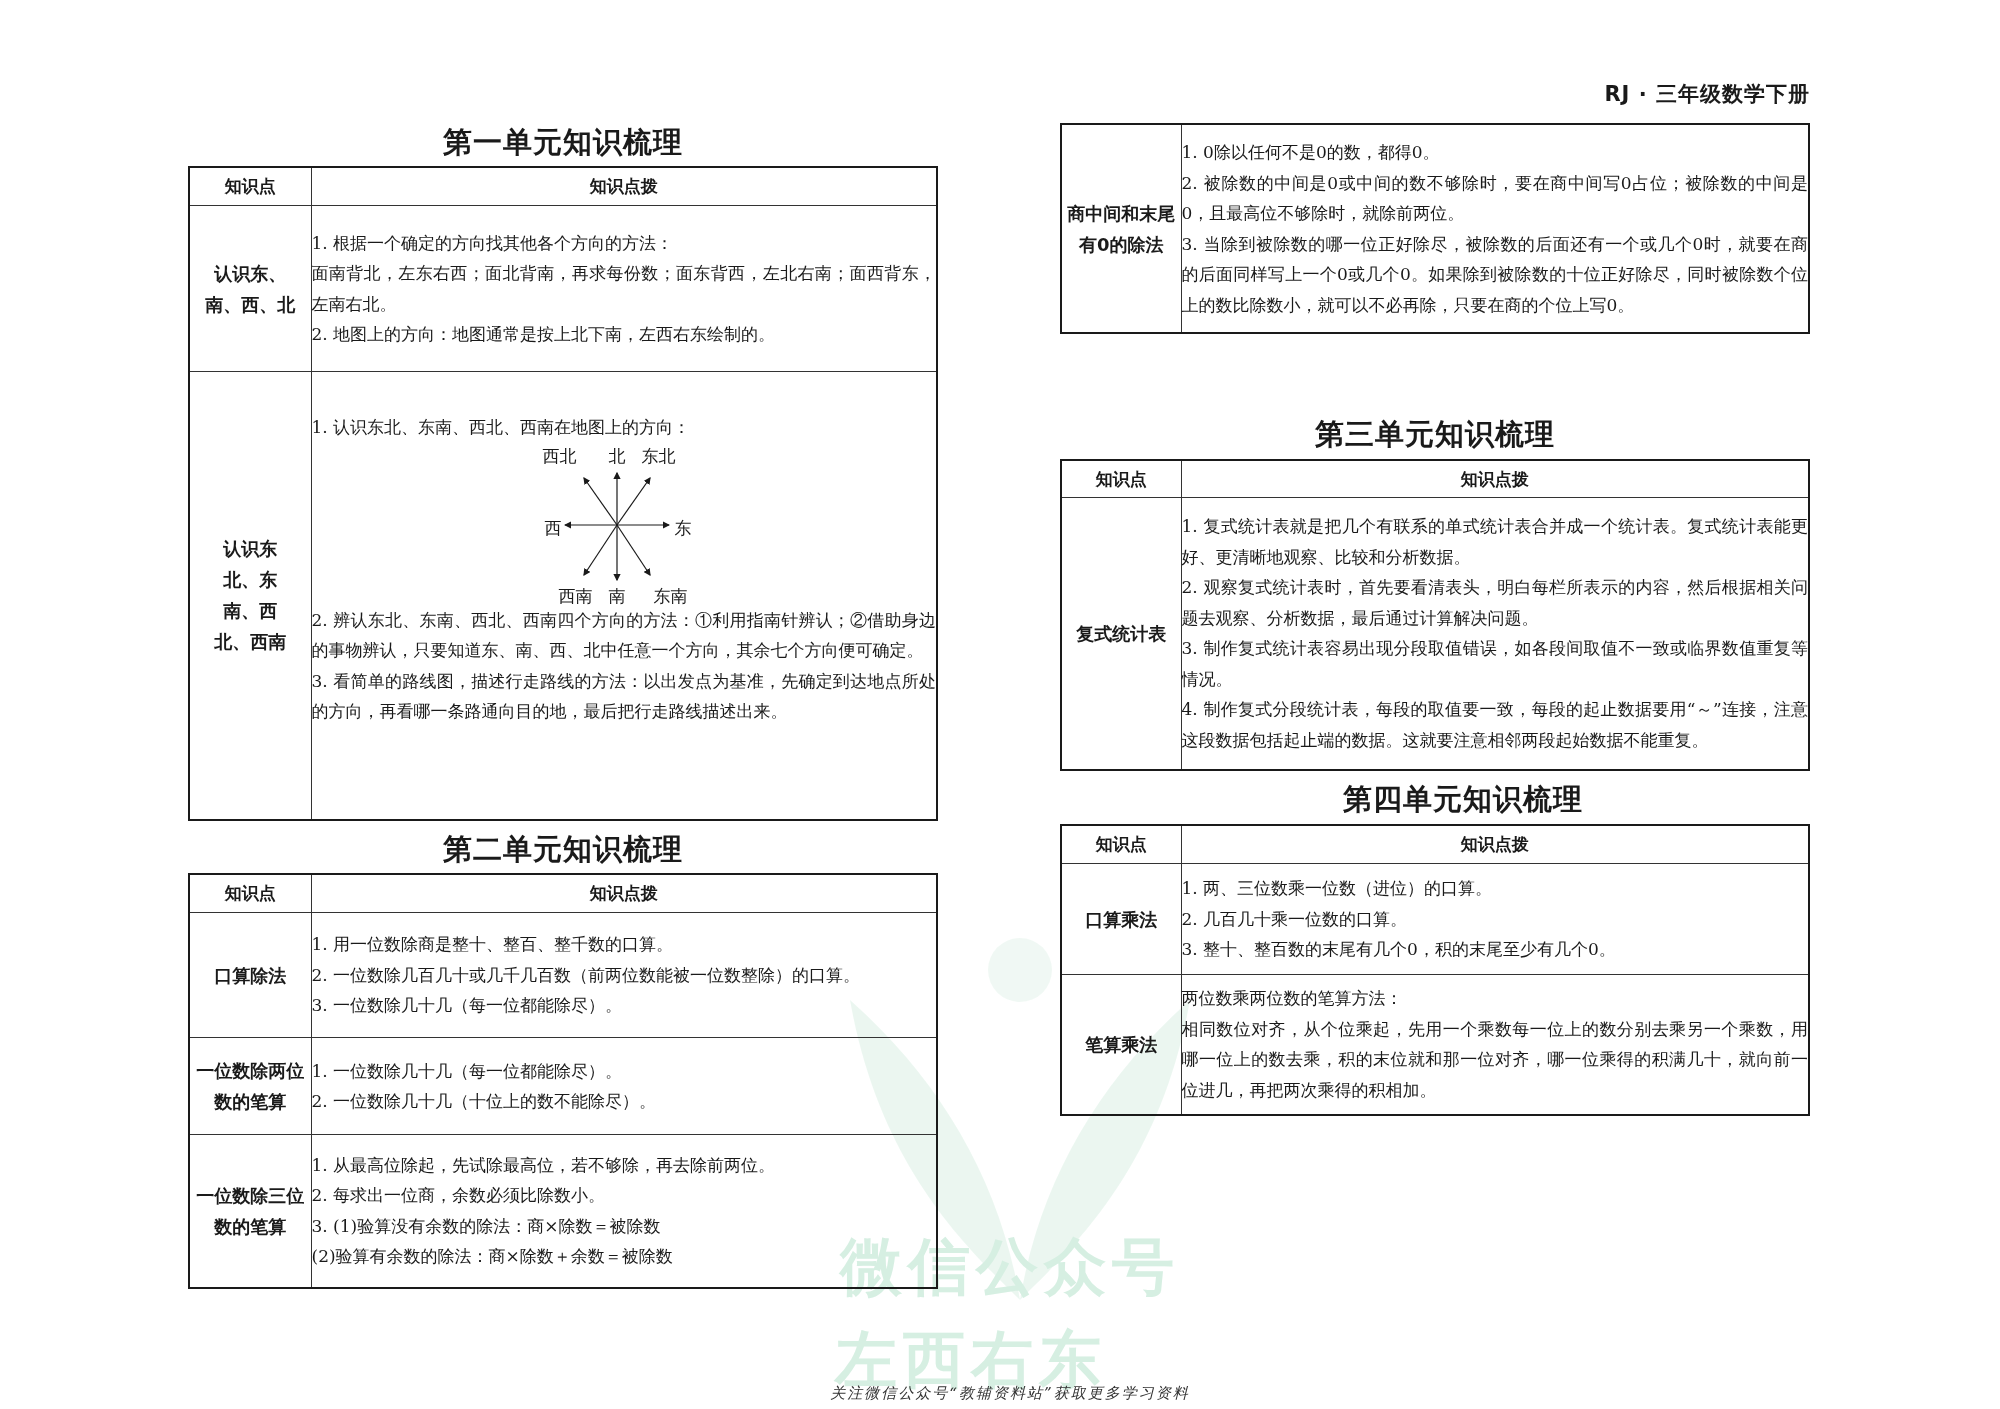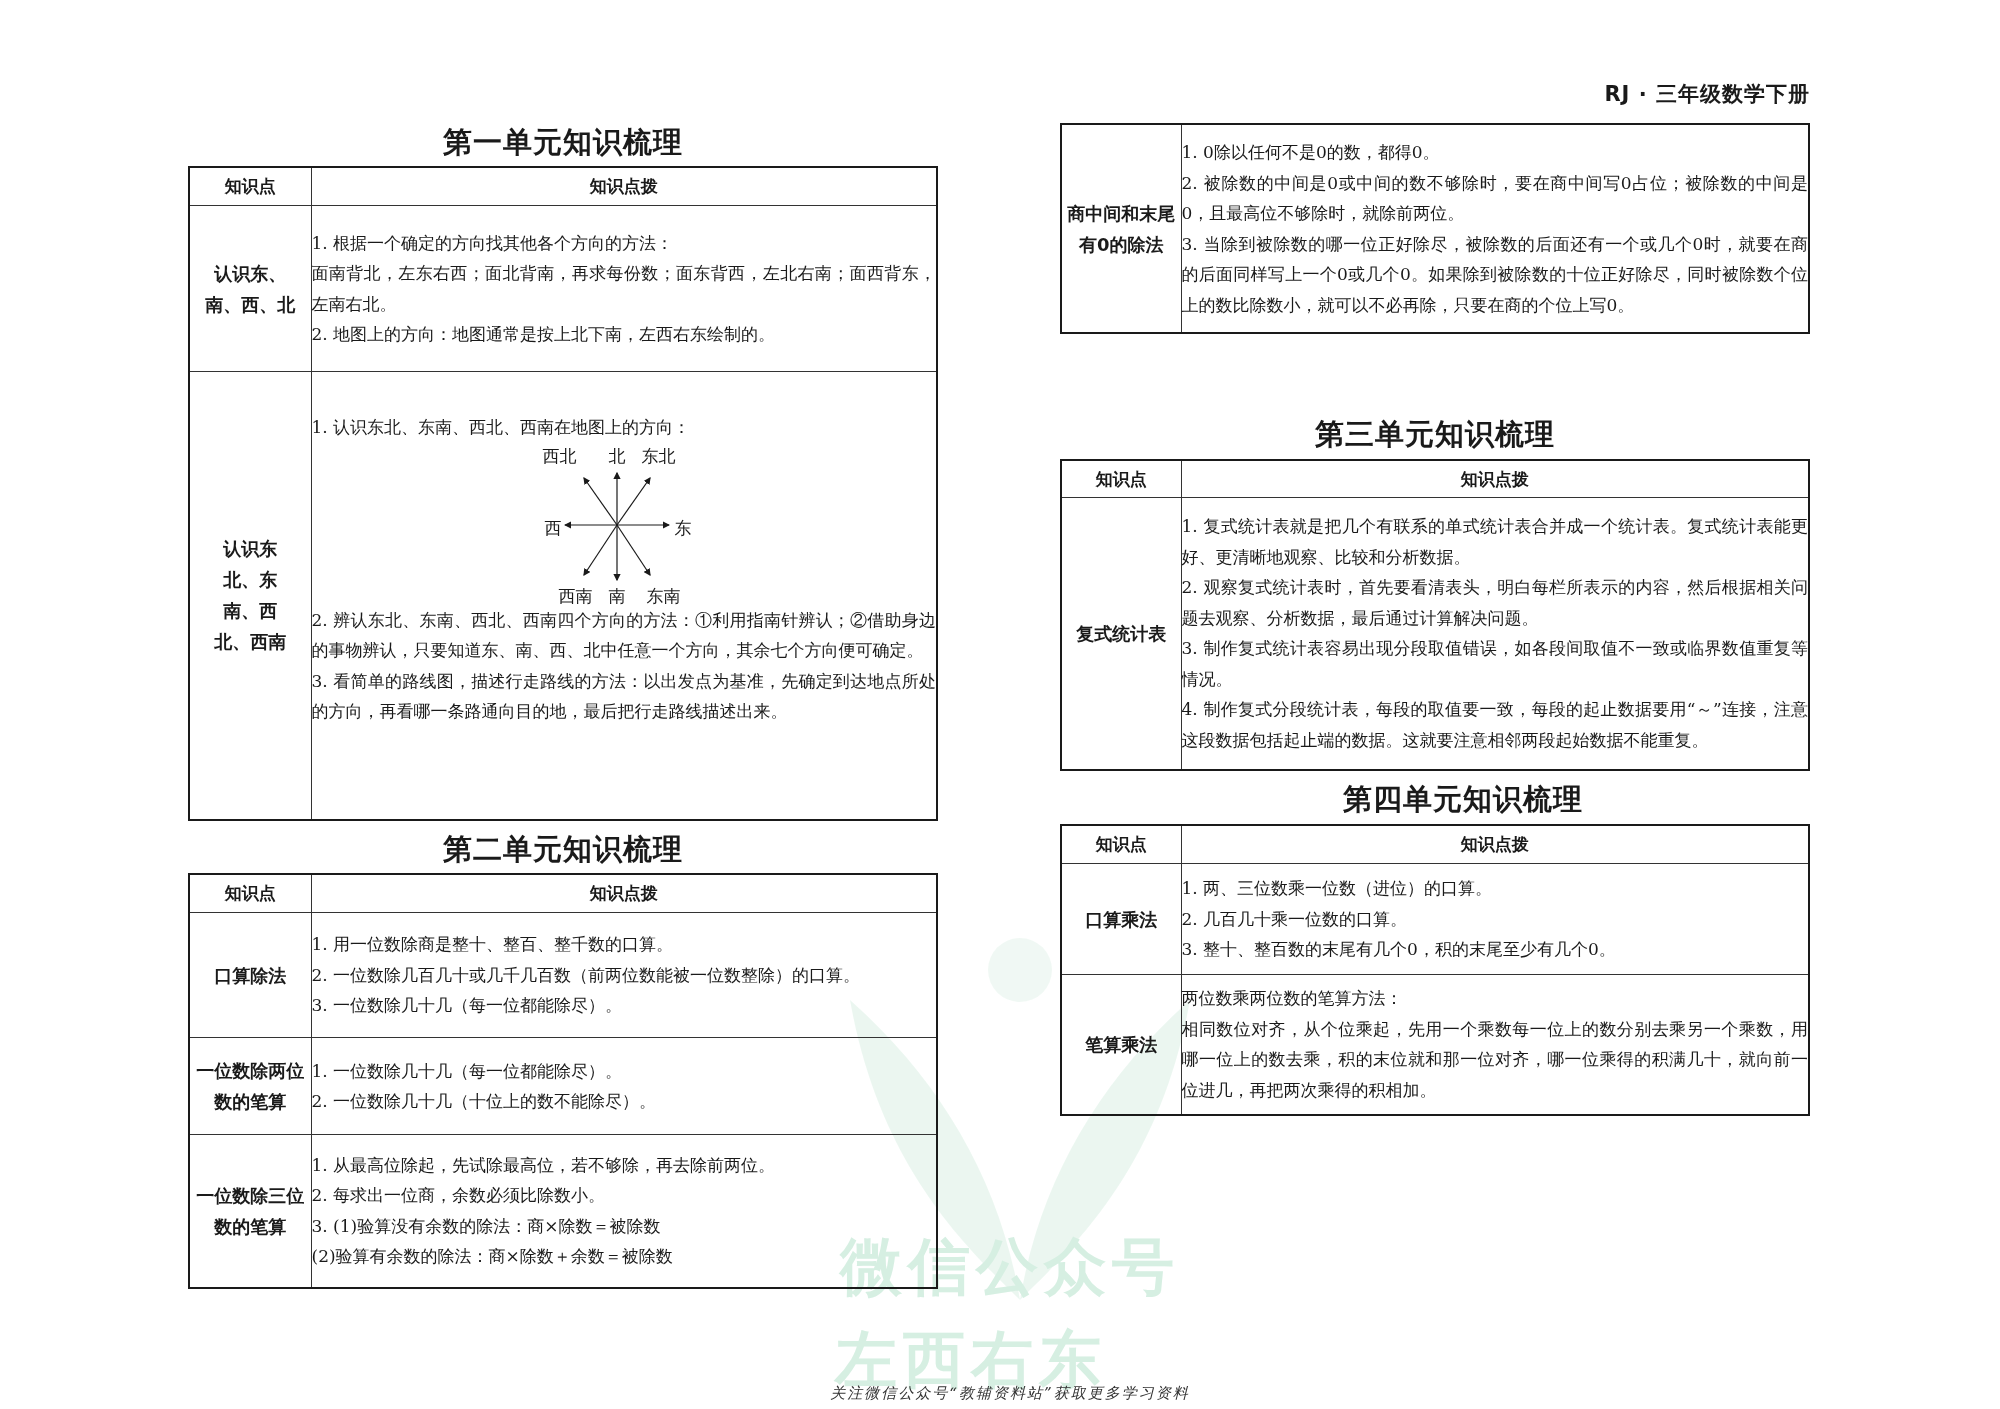--- a/index.html
+++ b/index.html
@@ -76,21 +76,21 @@
             <line x1="90" y1="80" x2="123" y2="130"></line>
           </g>
         </svg>
         <span style="left:16px; top:-4px;">西北</span>
         <span style="left:82px; top:-4px;">北</span>
         <span style="left:115px; top:-4px;">东北</span>
         <span style="left:18px; top:68px;">西</span>
         <span style="left:148px; top:68px;">东</span>
         <span style="left:32px; top:136px;">西南</span>
         <span style="left:82px; top:136px;">南</span>
-        <span style="left:120px; top:136px;">东南</span>
+        <span style="left:127px; top:136px;">东南</span>
       </div>
       <p>2. 辨认东北、东南、西北、西南四个方向的方法：①利用指南针辨认；②借助身边的事物辨认，只要知道东、南、西、北中任意一个方向，其余七个方向便可确定。</p>
       <p>3. 看简单的路线图，描述行走路线的方法：以出发点为基准，先确定到达地点所处的方向，再看哪一条路通向目的地，最后把行走路线描述出来。</p>
     </td>
   </tr>
 </tbody>
   </table>
 
 <div class="section-title" style="left:188px; width:750px; top:830px;">第二单元知识梳理</div>
 <table class="kt" style="left:188px; top:873px; width:750px;">

